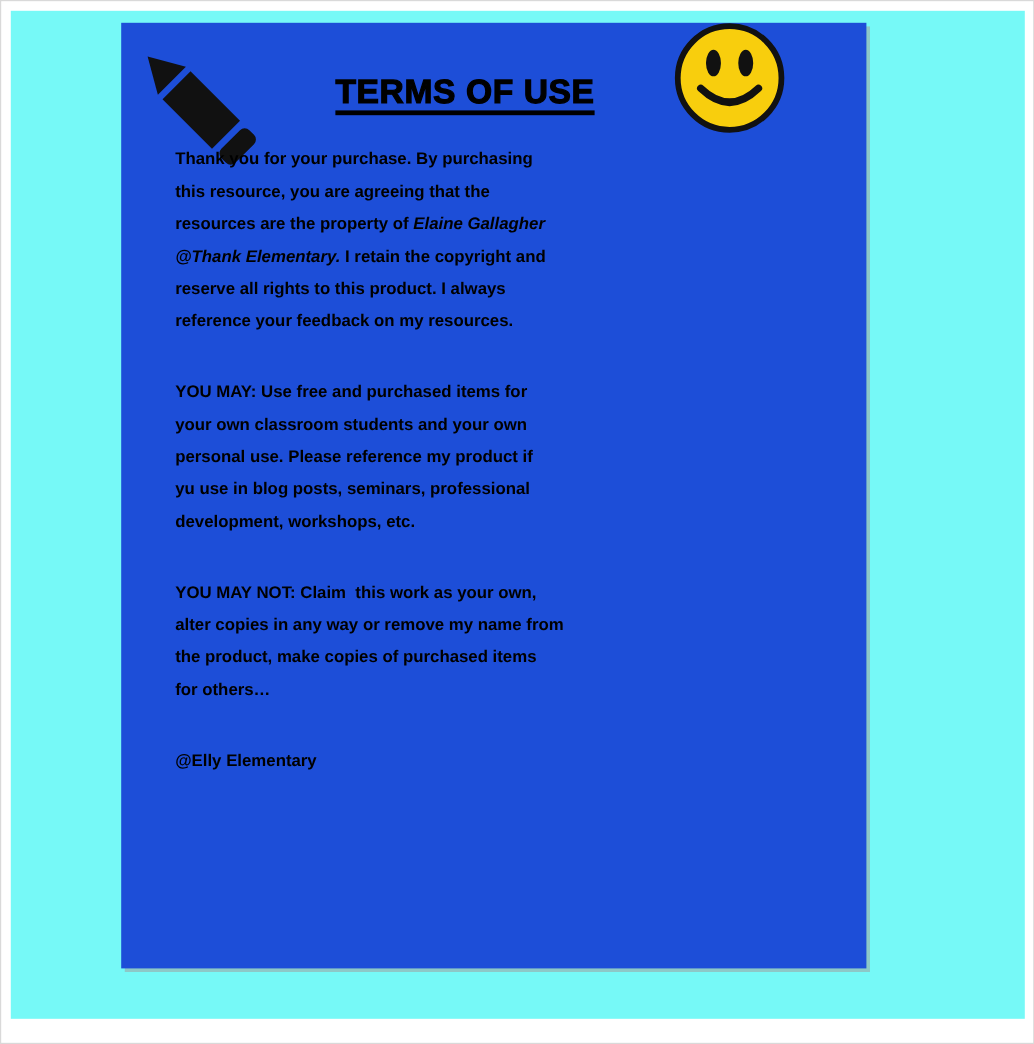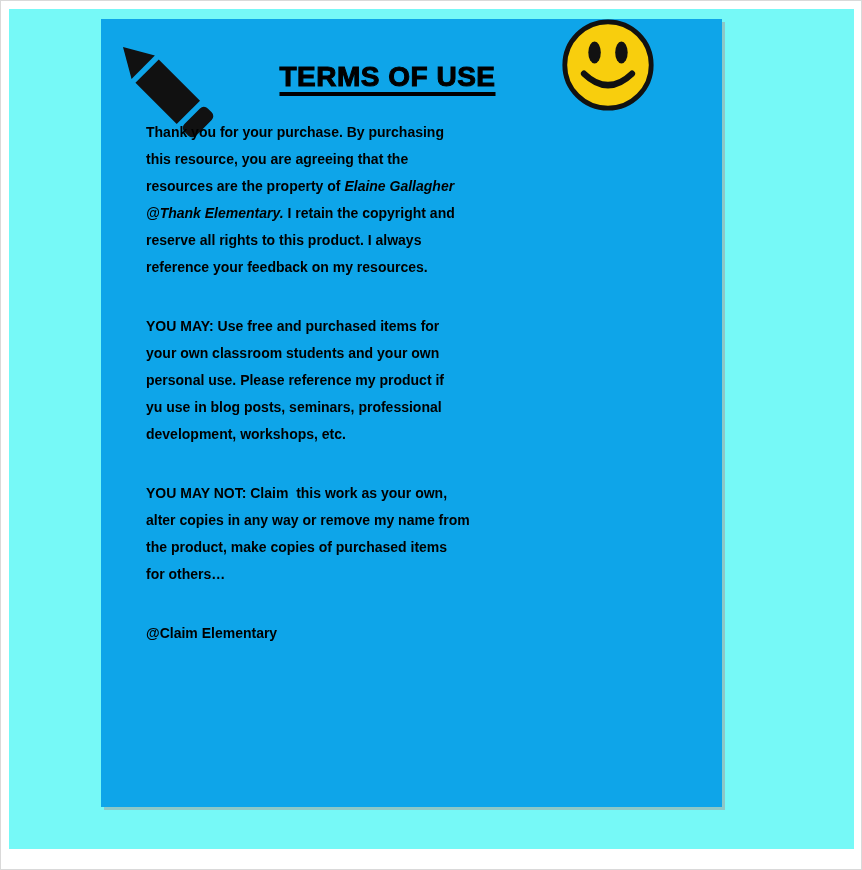--- a/index.html
+++ b/index.html
@@ -19,21 +19,21 @@
   .canvas {
     position: absolute;
     left: 8px; top: 8px;
     width: 845px; height: 840px;
     background: #76F9F7;
   }
   .card {
     position: absolute;
     left: 92px; top: 10px;         
     width: 621px; height: 788px;
-    background: #0ea5e9;
+    background: #1d4ed8;
     box-shadow: 3px 3px 0 rgba(160,160,160,0.55);
   }
   .pencil {
     position: absolute;
     left: -2px; top: 4px;
     width: 132px; height: 132px;
     display: block;
   }
   .smiley {
     position: absolute;
@@ -119,18 +119,18 @@
 personal use. Please reference my product if
 yu use in blog posts, seminars, professional
 development, workshops, etc.</p>
 
         <p class="para">YOU MAY NOT: Claim  this work as your own,
 alter copies in any way or remove my name from
 the product, make copies of purchased items
 for others…</p>
 
 
-        <p class="para signature">@Claim Elementary</p>
+        <p class="para signature">@Elly Elementary</p>
 
       </div>
     </div>
   </div>
 </div>
 
 </body></html>

